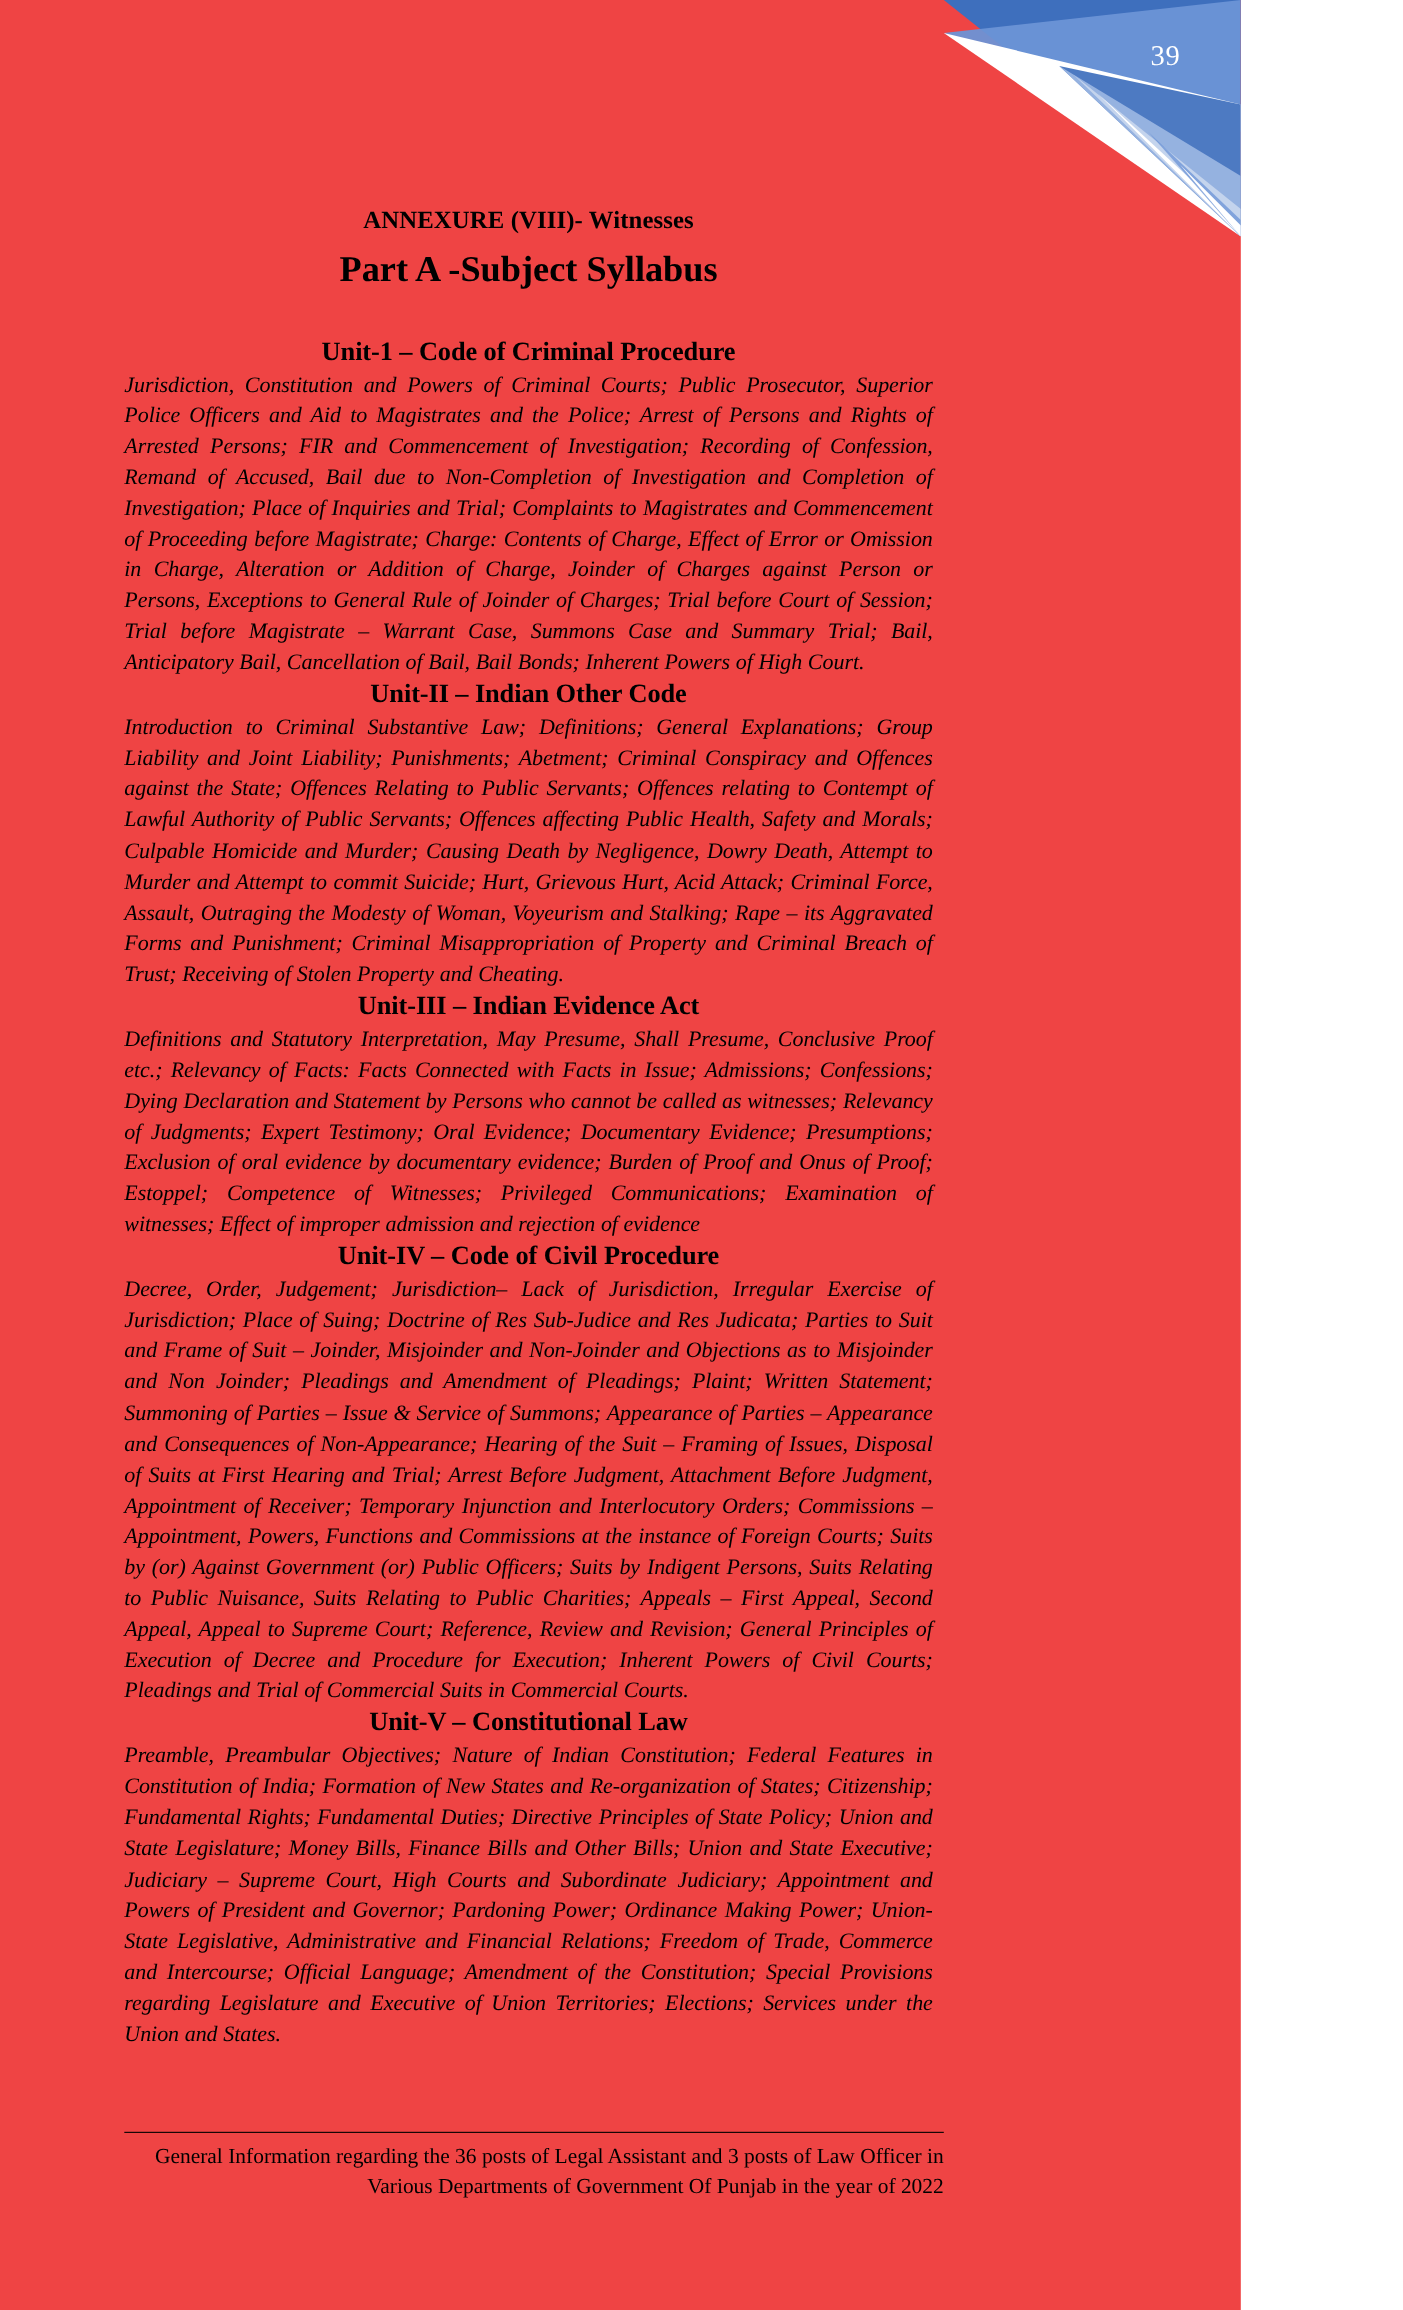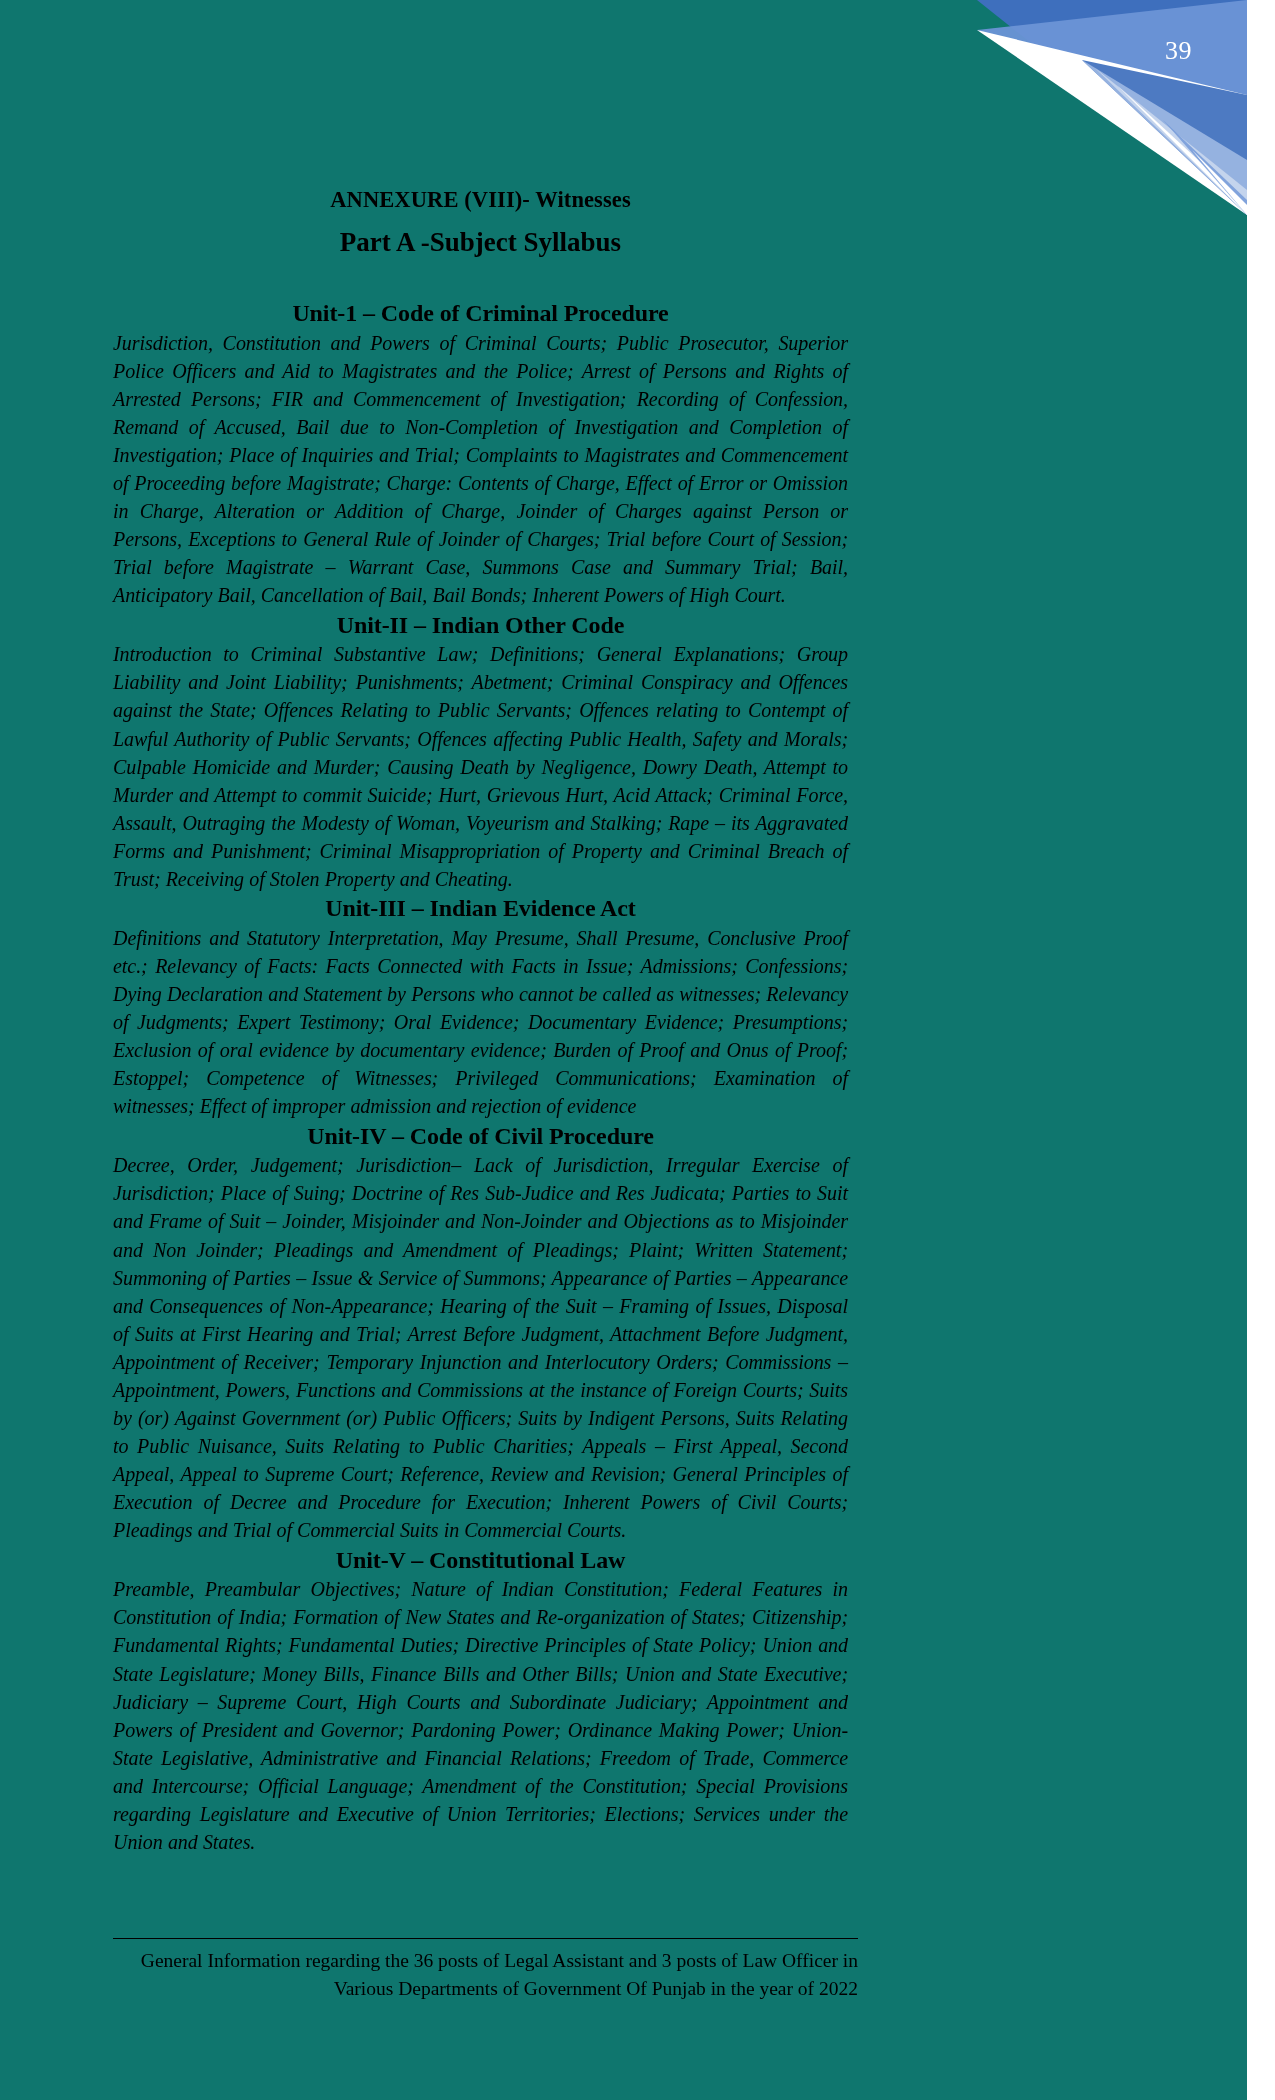--- a/index.html
+++ b/index.html
@@ -6,23 +6,23 @@
     margin: 0;
     padding: 0;
     background: #ffffff;
   }
   body {
     font-family: "Liberation Serif", "DejaVu Serif", serif;
     color: #000000;
   }
   .page {
     position: relative;
-    width: 1247px;
+    width: 1128px;
     height: 2100px;
-    background: #0f766e;
+    background: #ef4444;
     overflow: hidden;
     box-sizing: border-box;
   }
 
   
   .corner-decoration {
     position: absolute;
     top: 0;
     right: 0;
     width: 270px;
@@ -60,21 +60,21 @@
     font-weight: bold;
     font-size: 22.5px;
     line-height: 1.15;
     letter-spacing: 0.1px;
   }
   .doc-title-2 {
     margin: 0;
     padding-top: 14px;
     text-align: center;
     font-weight: bold;
-    font-size: 27px;
+    font-size: 33px;
     line-height: 1.15;
   }
 
   .unit-block {
     margin: 0;
   }
   .unit-block.first {
     padding-top: 40px;
   }
   .unit-heading {

